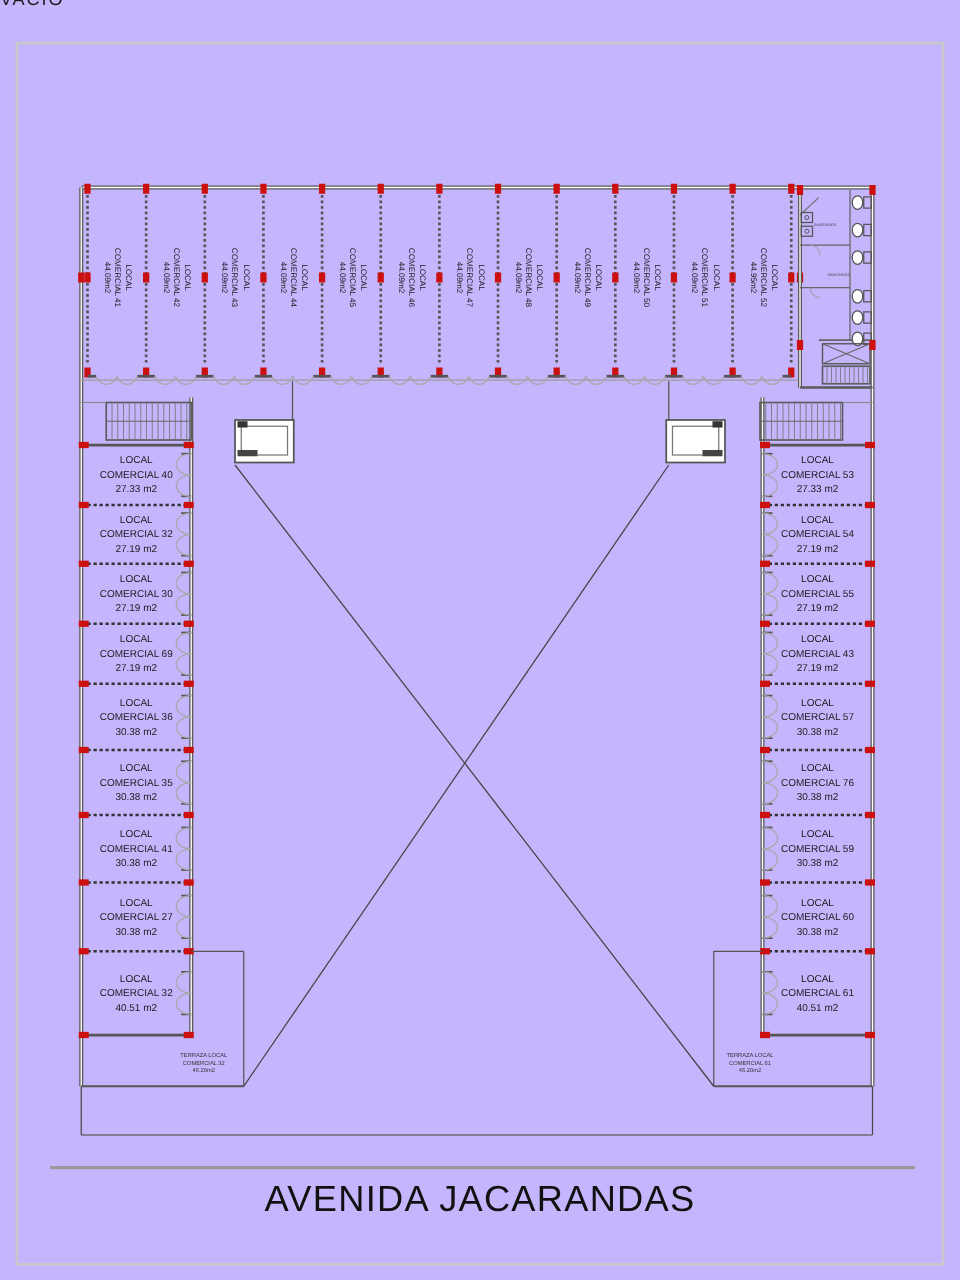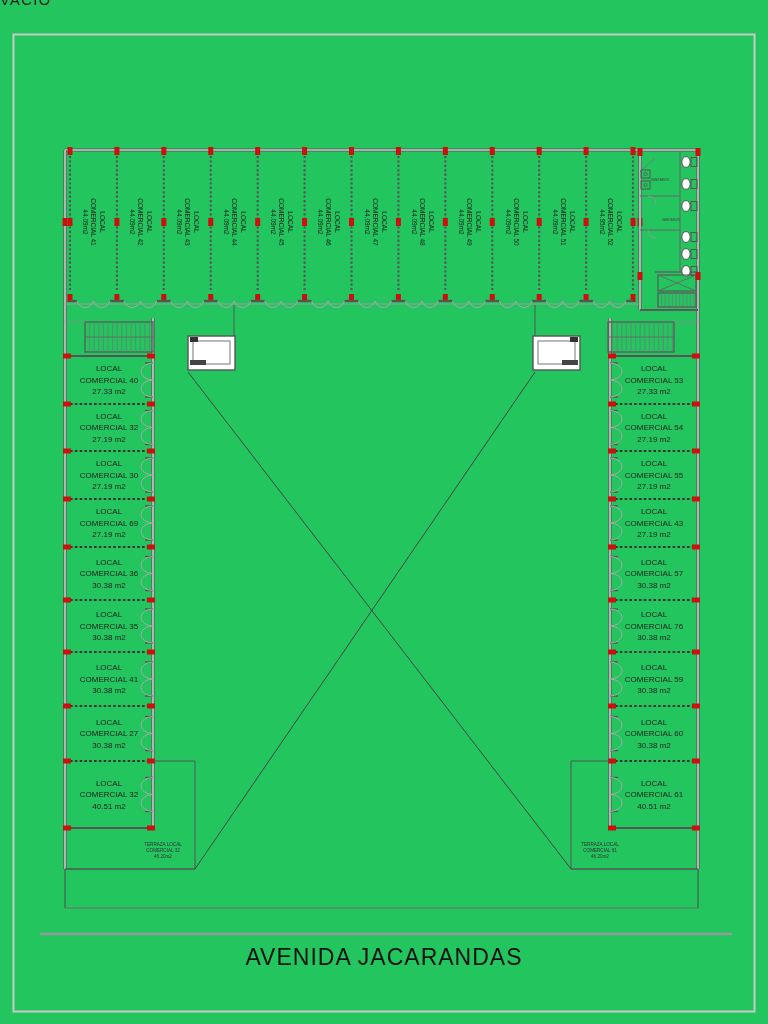--- a/index.html
+++ b/index.html
@@ -1,26 +1,26 @@
 <!DOCTYPE html>
 <html><head>
 <meta charset="utf-8">
 <style>
   html,body{margin:0;padding:0;background:#fff;}
-  #page{position:relative;width:768px;height:1024px;background:#22c55e;overflow:hidden;
+  #page{position:relative;width:768px;height:1024px;background:#c4b5fd;overflow:hidden;
         font-family:"Liberation Sans", sans-serif;}
   #plan-svg{position:absolute;left:0;top:0;}
   .lbl{position:absolute;color:#1c1c1c;text-align:center;white-space:pre-line;}
   .top-unit-label{width:84px;font-size:6.5px;line-height:1.32;
         transform:translate(-50%,-50%) rotate(90deg);}
   .wing-unit-label{width:84px;font-size:8px;line-height:1.45;transform:translate(-50%,-50%);}
   .terrace-label{width:70px;font-size:4.6px;line-height:1.35;transform:translate(-50%,-50%);color:#333;}
   .micro-label{width:40px;font-size:3px;line-height:1.3;transform:translate(-50%,-50%);color:#444;}
   #vacio-label{font-size:14.5px;letter-spacing:1.5px;transform:translate(0,-50%);}
-  #street-label{left:34px;width:700px;top:944px;font-size:23px;letter-spacing:1px;color:#111;}
+  #street-label{left:34px;width:700px;top:944px;font-size:29px;letter-spacing:1px;color:#111;}
 </style>
 </head>
 <body>
 
 <div id="page">
   <svg id="plan-svg" width="768" height="1024" viewBox="0 0 768 1024">
     <g id="static-lines"></g>
     <g id="gen-lines">
         <rect x="13.5" y="34.5" width="741" height="977" stroke="#c9c9c9" stroke-width="2" fill="none"></rect>
         <line x1="65" y1="150" x2="698" y2="150" stroke="#5a5a5a" stroke-width="3.2"></line>

